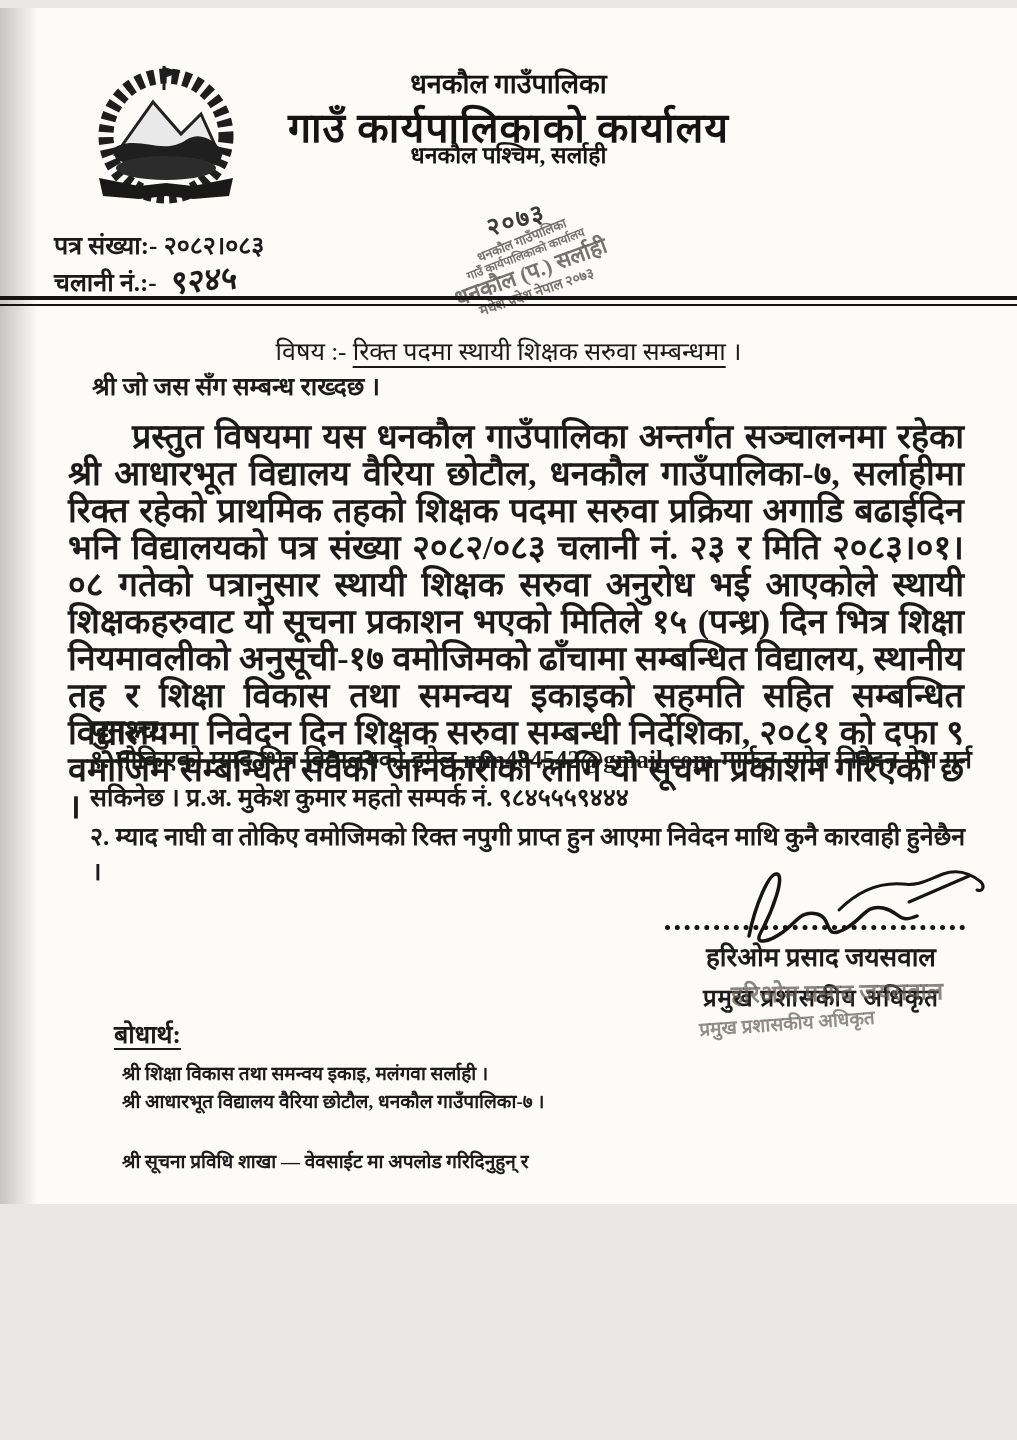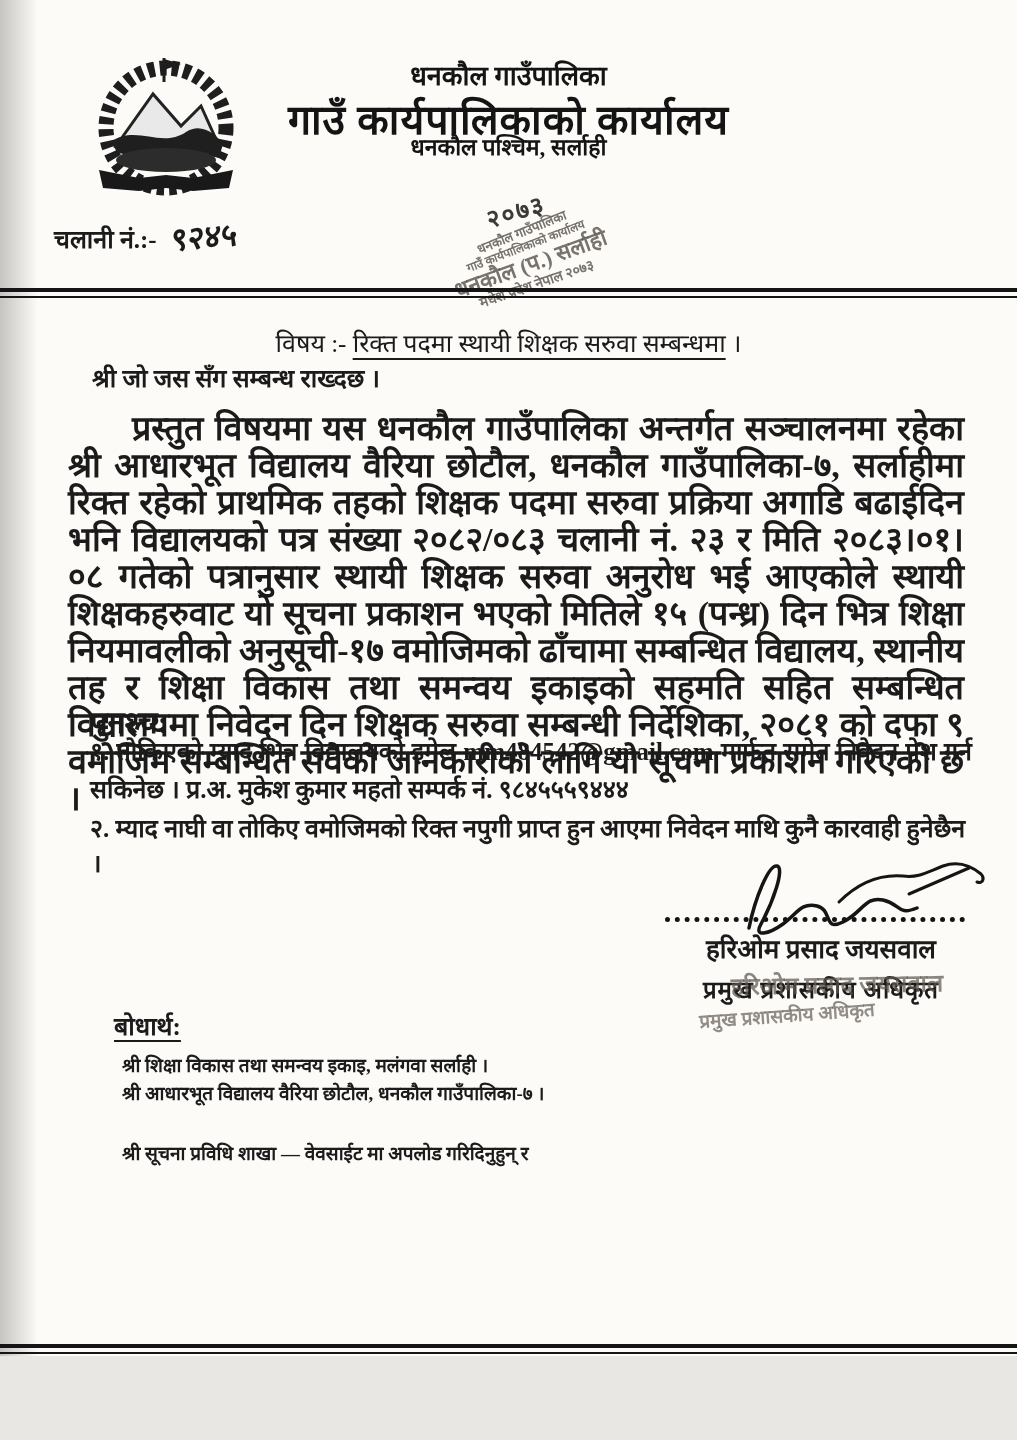--- a/index.html
+++ b/index.html
@@ -1,17 +1,17 @@
 <!DOCTYPE html>
 <html><head>
 <meta charset="utf-8">
 <style>
   html,body { margin:0; padding:0; background:#e9e7e3; }
   .page {
-    position:relative; width:1017px; height:1356px; margin:0 auto;
+    position:relative; width:1017px; height:1196px; margin:8px auto;
     background:#fcfbf8; overflow:hidden;
     font-family:"Liberation Serif", serif; color:#1b1b1b;
   }
   .scan-shadow-left { position:absolute; left:0; top:0; bottom:0; width:38px;
     background:linear-gradient(90deg, rgba(75,70,62,.30), rgba(75,70,62,0)); }
   .smudge { position:absolute; left:-20px; top:1385px; width:230px; height:60px;
     background:radial-gradient(ellipse at 35% 70%, rgba(205,125,125,.28), rgba(205,125,125,0) 72%); }
 
   .emblem { position:absolute; left:80px; top:52px; width:172px; height:154px; }
 
@@ -116,20 +116,24 @@
   <div class="stamp-header">
     <div class="stamp-year">२०७३</div>
     <span class="stamp-s1">धनकौल गाउँपालिका</span>
     <span class="stamp-s2">गाउँ कार्यपालिकाको कार्यालय</span>
     <span class="stamp-s3">धनकौल (प.) सर्लाही</span>
     <span class="stamp-s4">मधेश प्रदेश नेपाल २०७३</span>
   </div>
 
   <div class="ref-block">
     <div>
+      <span>पत्र संख्या:-</span>
+      <span>२०८२।०८३</span>
+    </div>
+    <div>
       <span>चलानी नं.:-</span>
       <span class="handwritten">९२४५</span>
     </div>
   </div>
 
 
   <div class="rule rule-top"></div>
 
   <div class="subject">
     <span>विषय :- </span><span class="u">रिक्त पदमा स्थायी शिक्षक सरुवा सम्बन्धमा</span><span> ।</span>

